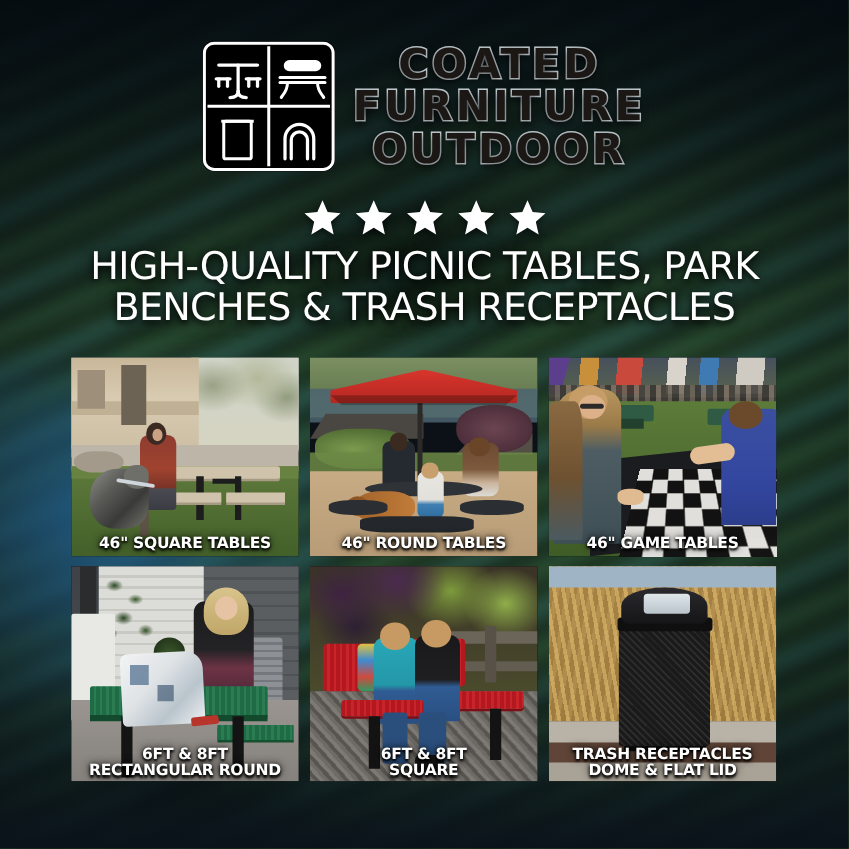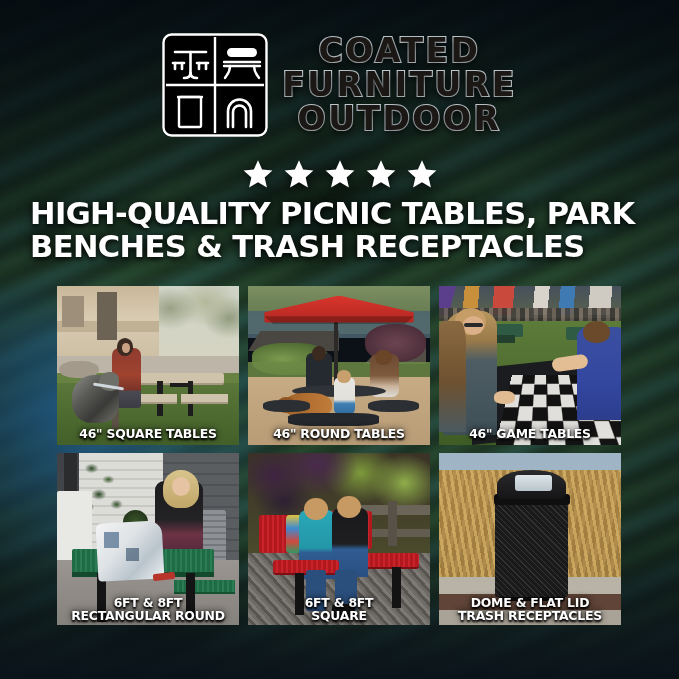--- a/index.html
+++ b/index.html
@@ -115,23 +115,24 @@
   
   .stars{
     position:absolute;left:0;right:0;top:156px;height:36px;
     display:flex;align-items:center;justify-content:center;gap:9px;
   }
   .star{width:32px;height:32px;display:block;filter:drop-shadow(0 2px 3px rgba(0,0,0,.7));}
 
   
   .headline{
     position:absolute;left:30px;right:30px;top:198px;
+    text-align:center;
     color:#ffffff;
     font-family:"DejaVu Sans", sans-serif;
-    font-weight:700;
+    font-weight:400;
     font-size:30.5px;
     line-height:1.08;
     letter-spacing:-0.6px;
     text-shadow:0 2px 5px rgba(0,0,0,.85), 0 0 14px rgba(0,0,0,.6);
   }
   .headline .hl{display:block;}
 
   
   .grid{
     position:absolute;left:57px;top:286px;width:566px;
@@ -623,19 +624,19 @@
         <div class="obj t6-walk"></div>
         <div class="obj t6-mulch"></div>
         <div class="obj t6-walk2"></div>
         <div class="obj t6-base"></div>
         <div class="obj t6-body"></div>
         <div class="obj t6-band"></div>
         <div class="obj t6-dome"></div>
         <div class="obj t6-open"></div>
       </div>
       <div class="cap two">
+        <span>TRASH RECEPTACLES</span>
         <span>DOME &amp; FLAT LID</span>
-        <span>TRASH RECEPTACLES</span>
       </div>
     </div>
 
   </div>
 </div>
 
 </body></html>

